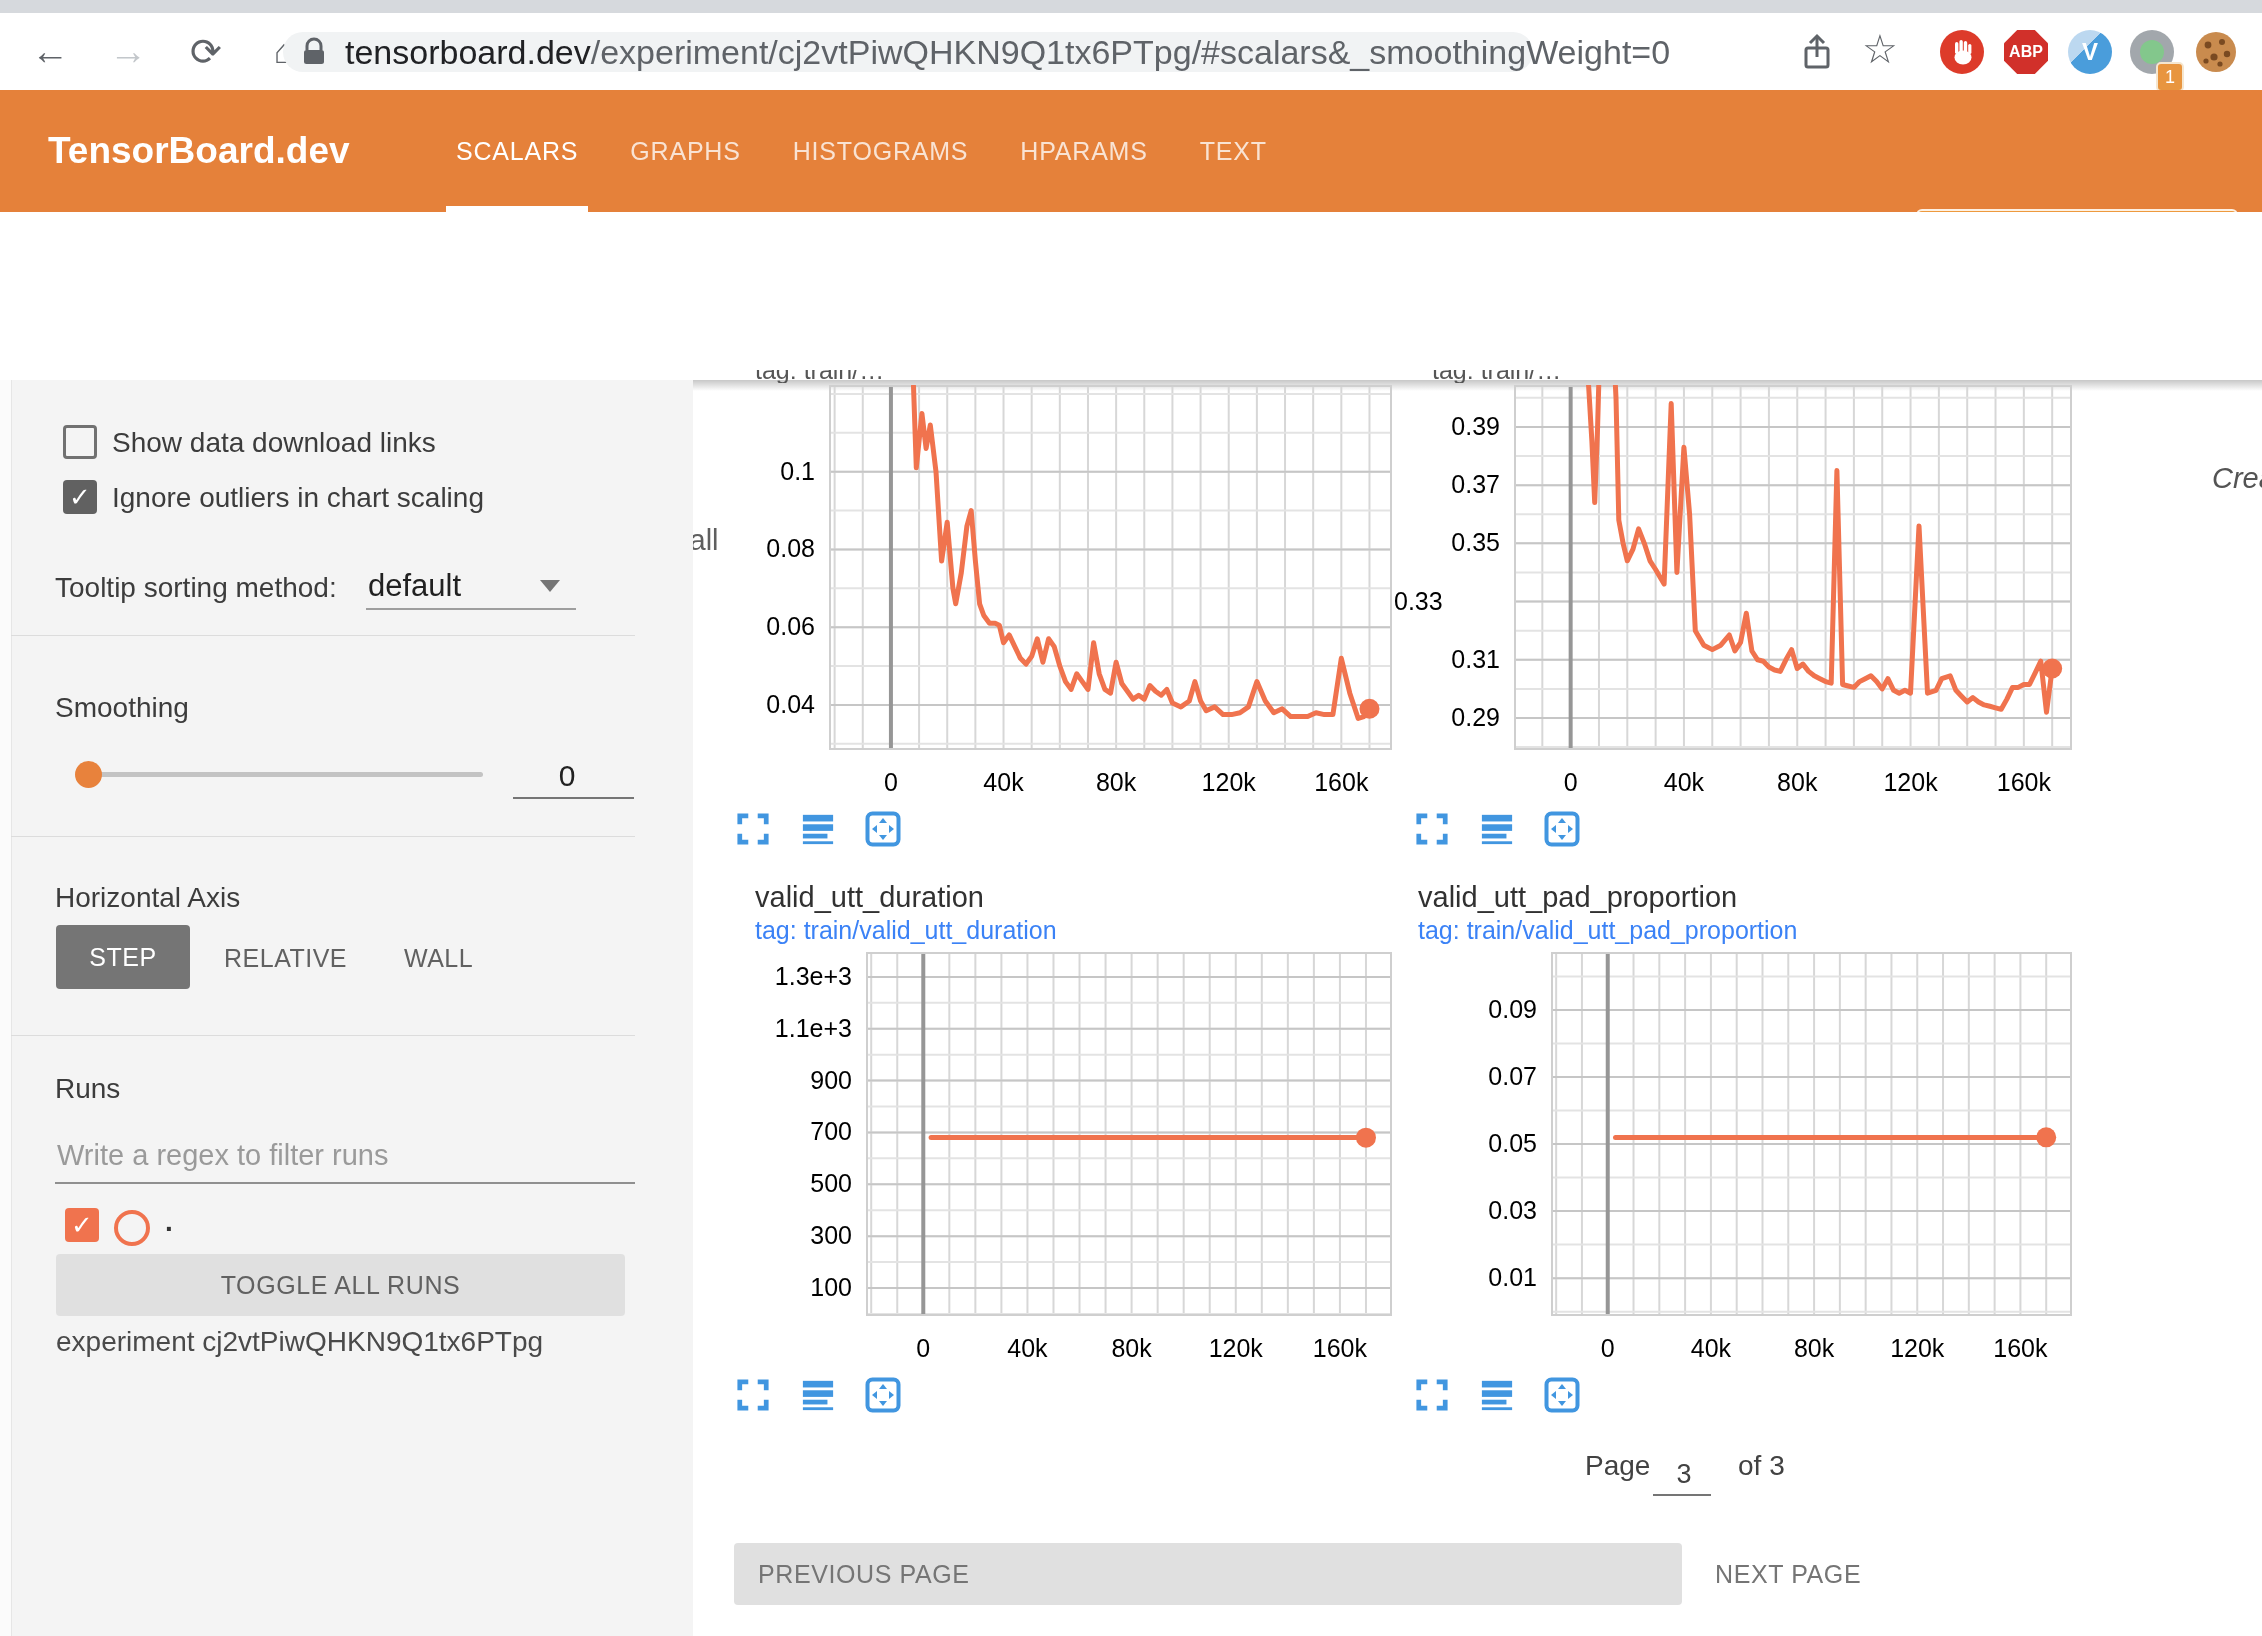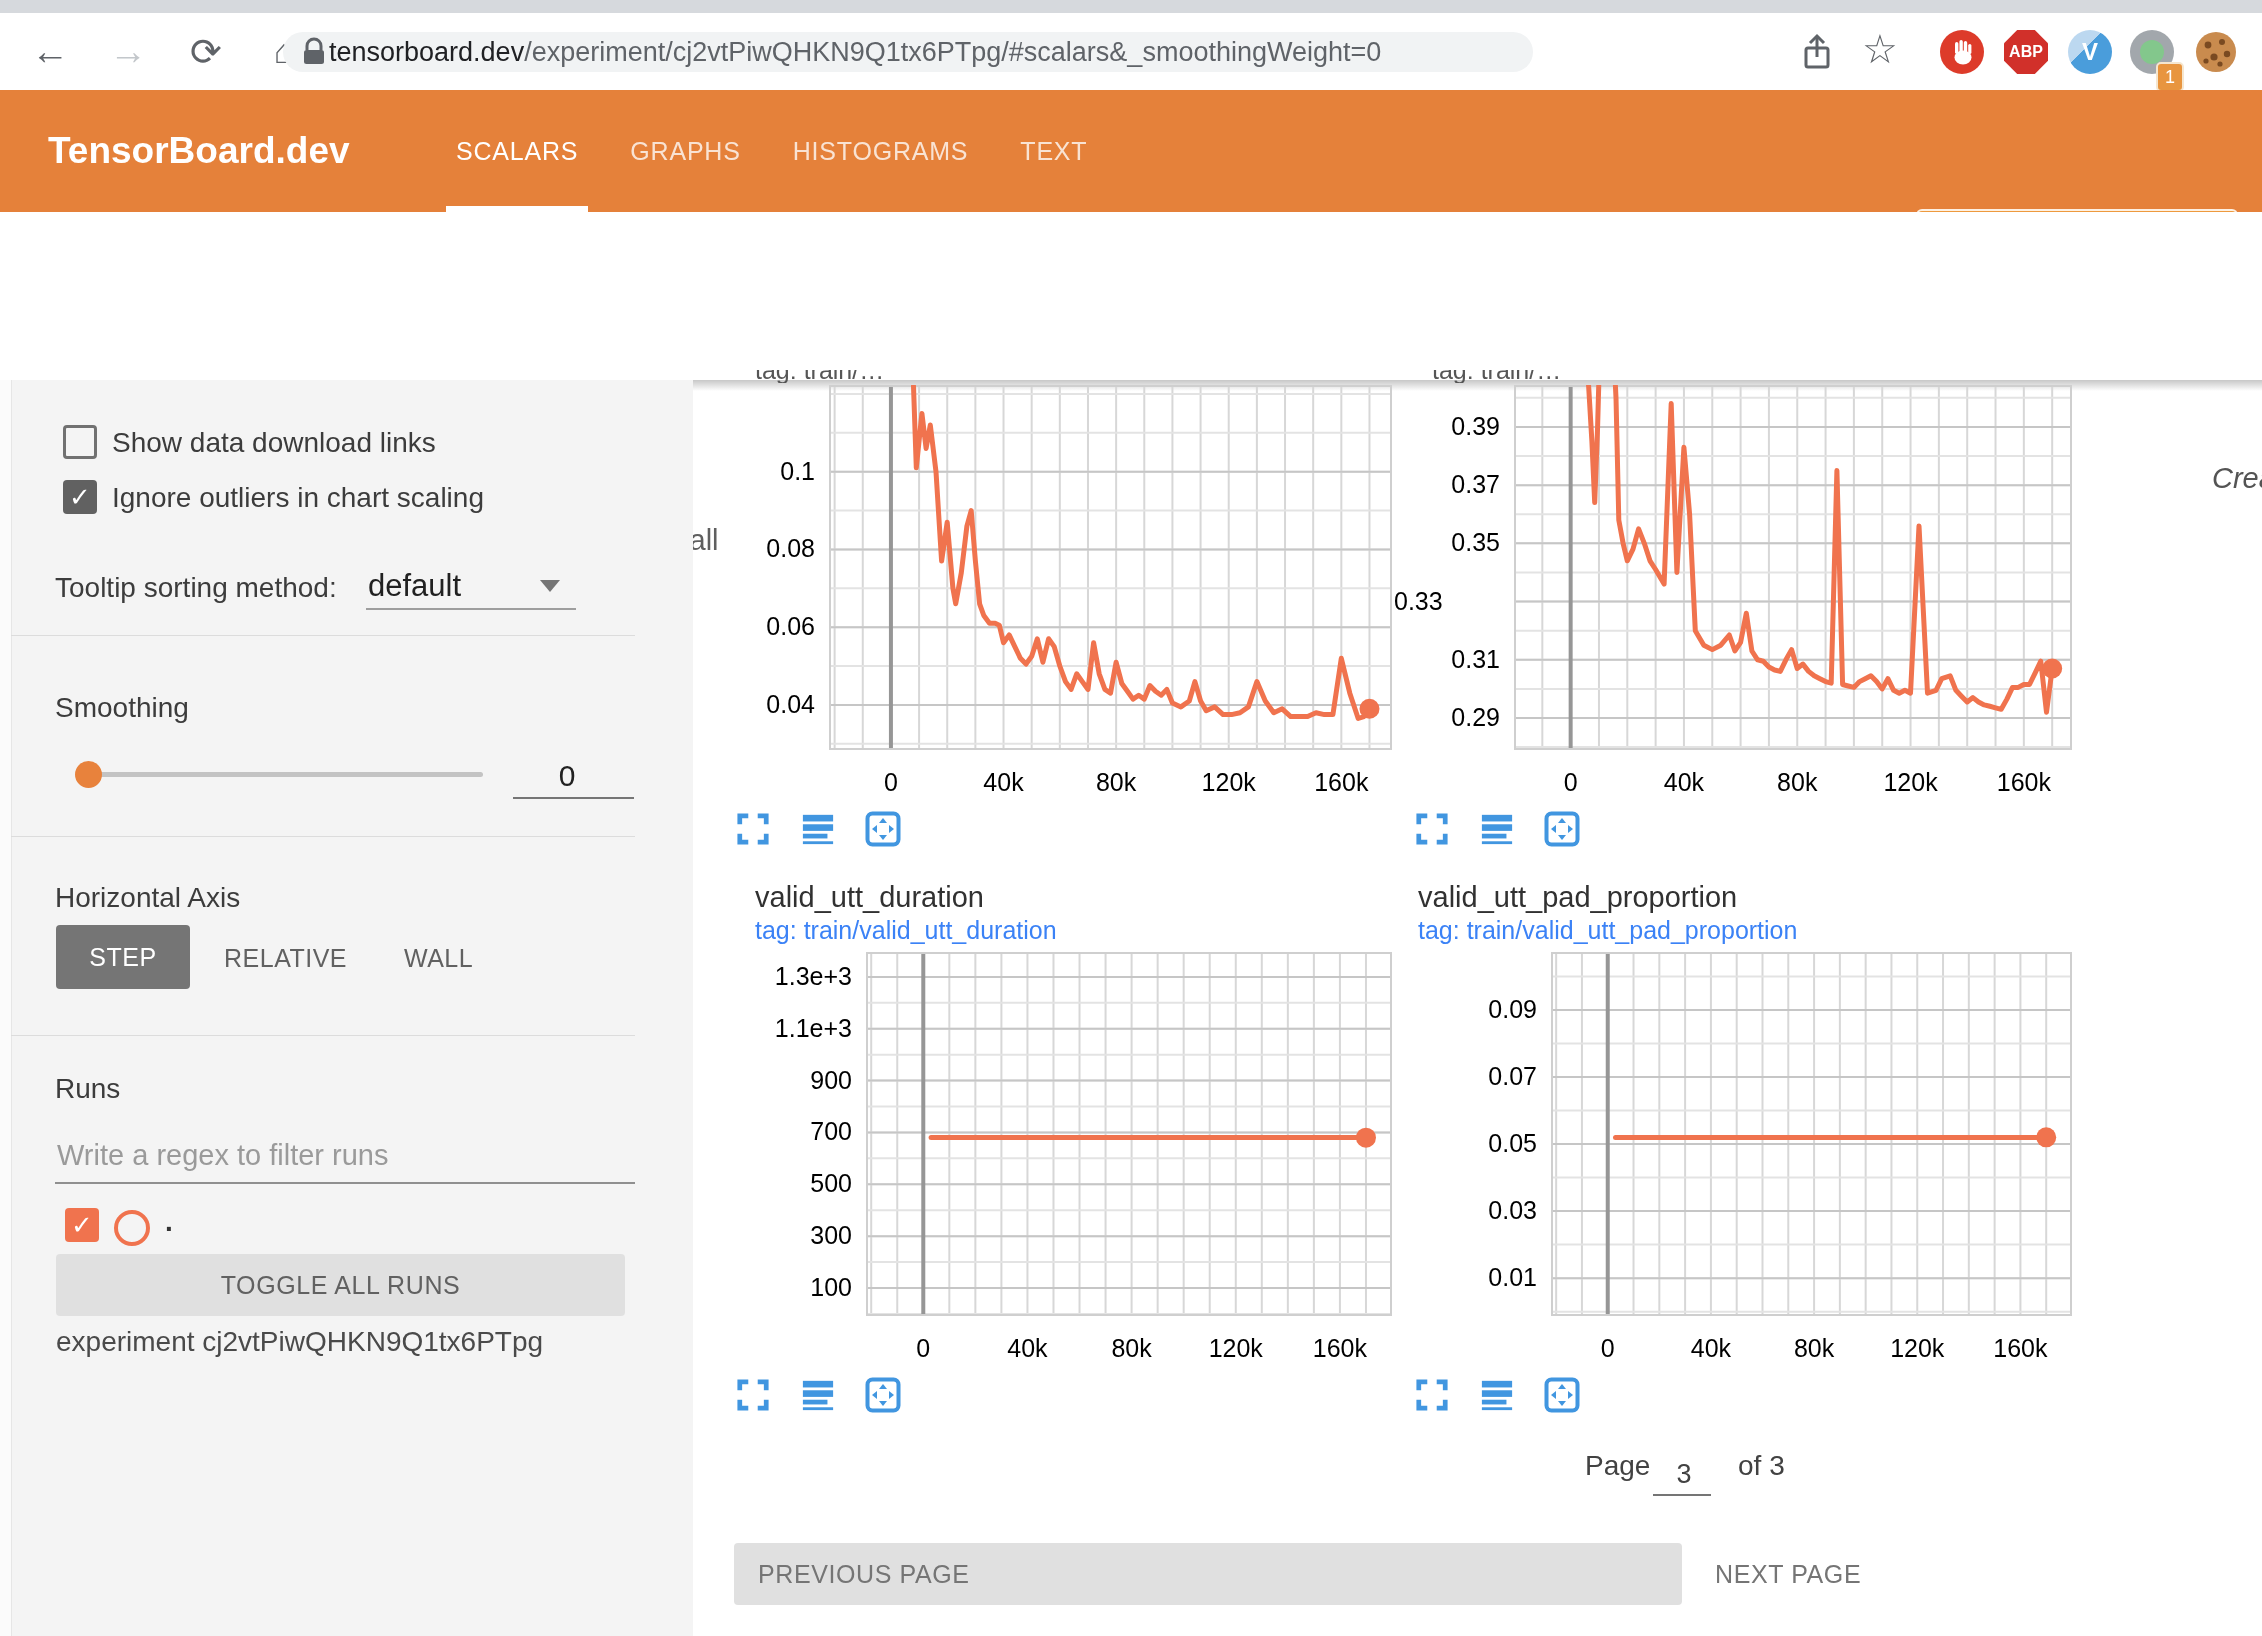--- a/index.html
+++ b/index.html
@@ -7,21 +7,21 @@
        font-family:"Liberation Sans",sans-serif;-webkit-font-smoothing:antialiased}
   .abs{position:absolute}
   
   .tabstrip{left:0;top:0;width:2262px;height:13px;background:#d6d9dd}
   .toolbar{left:0;top:13px;width:2262px;height:77px;background:#fff}
   .navico{position:absolute;top:0;height:77px;display:flex;align-items:center;justify-content:center;
           width:56px;font-size:38px;color:#5f6368}
   .navico.disabled{color:#c3c7cb}
   .urlpill{position:absolute;left:283px;top:19px;width:1250px;height:40px;border-radius:20px;
            background:#f1f3f4;display:flex;align-items:center;padding-left:18px;box-sizing:border-box}
-  .urltext{font-size:27px;margin-left:2px;color:#5f6368;white-space:nowrap}
+  .urltext{font-size:34px;margin-left:18px;color:#5f6368;white-space:nowrap}
   .urltext .host{color:#202124}
   .extcircle{position:absolute;top:17px;width:44px;height:44px;border-radius:50%;display:flex;
              align-items:center;justify-content:center}
   
   .apphead{left:0;top:90px;width:2262px;height:122px;background:#e5813a}
   .logo{position:absolute;left:48px;top:0;height:122px;display:flex;align-items:center;
         color:#fff;font-size:37px;font-weight:bold}
   .tabs{position:absolute;left:456px;top:0;height:122px;display:flex;gap:52px}
   .tab{position:relative;height:100%;display:flex;align-items:center;color:rgba(255,255,255,.78);
        font-size:25px;letter-spacing:.8px;cursor:pointer}
@@ -142,20 +142,21 @@
       </svg>
   </span>
 </div>
 
 <div class="abs apphead">
   <div class="logo">TensorBoard.dev</div>
   <div class="tabs">
     <span class="tab active">SCALARS</span>
     <span class="tab">GRAPHS</span>
     <span class="tab">HISTOGRAMS</span>
+    <span class="tab">HPARAMS</span>
     <span class="tab">TEXT</span>
   </div>
   <div class="feedback">SEND FEEDBACK</div>
 </div>
 
 <div class="abs subhead">
   <div class="expname">LSTM transducer training for LibriSpeech with icefall</div>
   <div class="crea">Crea</div>
 </div>
 <div class="abs headshadow"></div>

